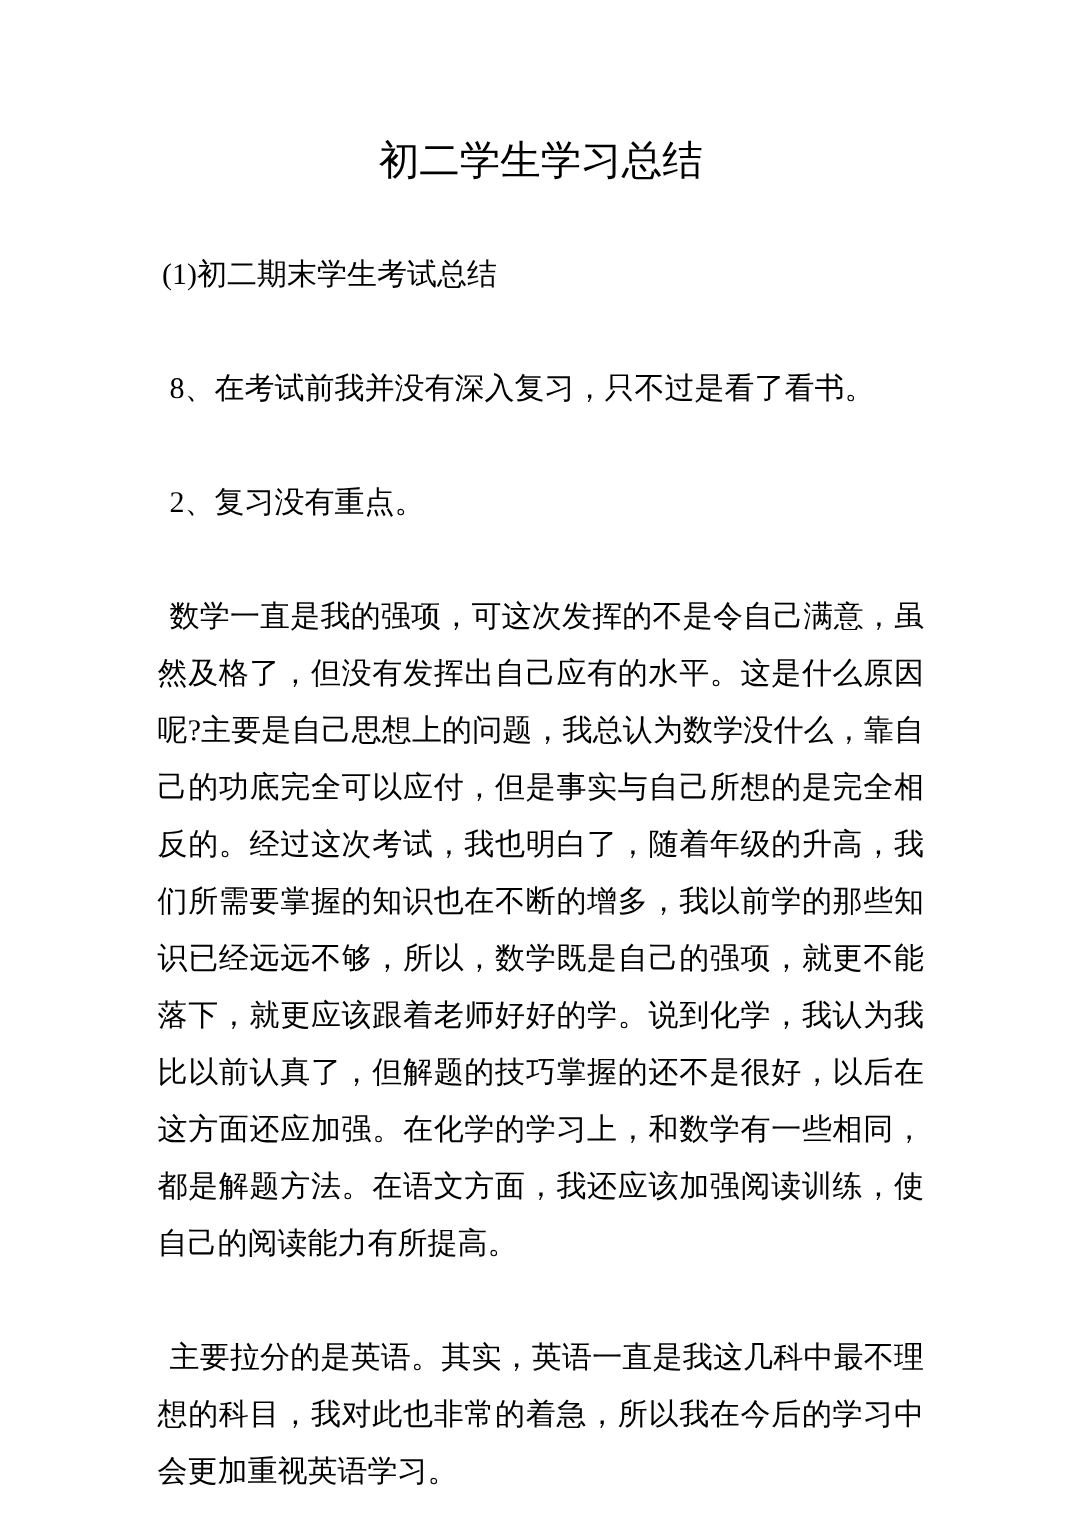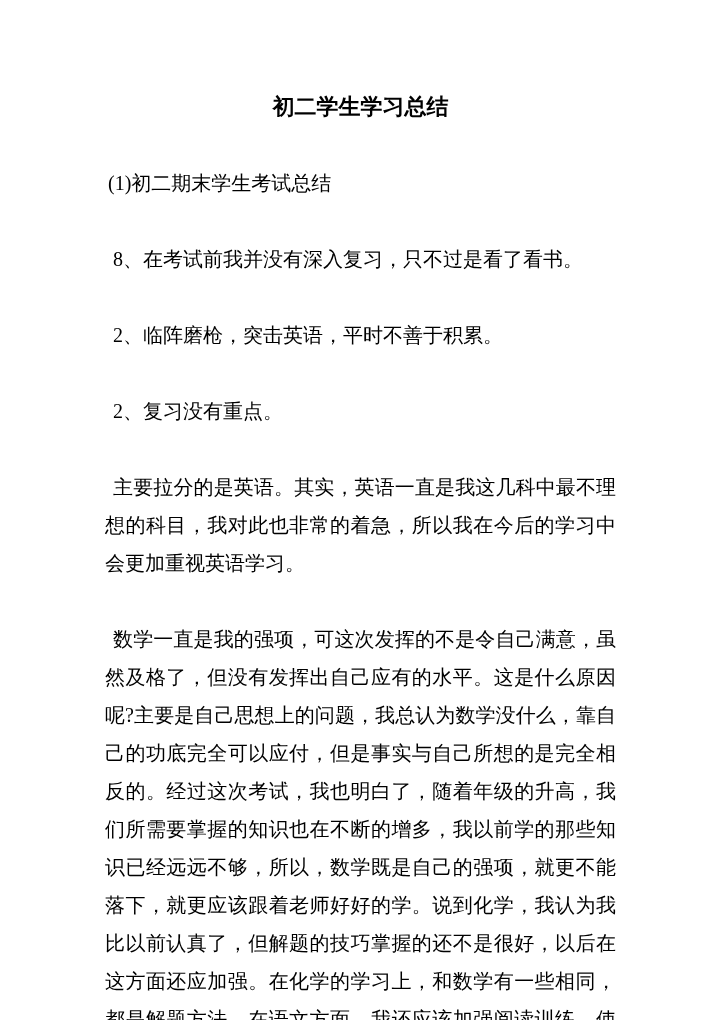--- a/index.html
+++ b/index.html
@@ -15,22 +15,22 @@
     color: #000000;
   }
   .page {
     box-sizing: border-box;
     width: 721px;
     height: 1020px;
     padding: 87px 105px 40px 105px;
     background: #ffffff;
   }
   .doc-title {
-    font-size: 22px;
-    font-weight: bold;
+    font-size: 27px;
+    font-weight: normal;
     text-align: center;
     line-height: 40px;
     margin: 0 0 37px 0;
   }
   .para {
     font-size: 20px;
     line-height: 38px;
     margin: 0 0 38px 0;
     word-break: break-word;
   }
@@ -50,20 +50,19 @@
 </head>
 <body>
 
 <div class="page">
   <h1 class="doc-title">初二学生学习总结</h1>
 
   <p class="para indent-sm">(1)初二期末学生考试总结</p>
 
   <p class="para indent">8、在考试前我并没有深入复习，只不过是看了看书。</p>
 
-  <p class="para indent">2、临阵磨枪，突击英语，平时不善于积累。</p>
 
   <p class="para indent">2、复习没有重点。</p>
 
+  <p class="para indent justify">数学一直是我的强项，可这次发挥的不是令自己满意，虽然及格了，但没有发挥出自己应有的水平。这是什么原因呢?主要是自己思想上的问题，我总认为数学没什么，靠自己的功底完全可以应付，但是事实与自己所想的是完全相反的。经过这次考试，我也明白了，随着年级的升高，我们所需要掌握的知识也在不断的增多，我以前学的那些知识已经远远不够，所以，数学既是自己的强项，就更不能落下，就更应该跟着老师好好的学。说到化学，我认为我比以前认真了，但解题的技巧掌握的还不是很好，以后在这方面还应加强。在化学的学习上，和数学有一些相同，都是解题方法。在语文方面，我还应该加强阅读训练，使自己的阅读能力有所提高。</p>
+
   <p class="para indent justify">主要拉分的是英语。其实，英语一直是我这几科中最不理想的科目，我对此也非常的着急，所以我在今后的学习中会更加重视英语学习。</p>
-
-  <p class="para indent justify">数学一直是我的强项，可这次发挥的不是令自己满意，虽然及格了，但没有发挥出自己应有的水平。这是什么原因呢?主要是自己思想上的问题，我总认为数学没什么，靠自己的功底完全可以应付，但是事实与自己所想的是完全相反的。经过这次考试，我也明白了，随着年级的升高，我们所需要掌握的知识也在不断的增多，我以前学的那些知识已经远远不够，所以，数学既是自己的强项，就更不能落下，就更应该跟着老师好好的学。说到化学，我认为我比以前认真了，但解题的技巧掌握的还不是很好，以后在这方面还应加强。在化学的学习上，和数学有一些相同，都是解题方法。在语文方面，我还应该加强阅读训练，使自己的阅读能力有所提高。</p>
 </div>
 
 </body></html>

